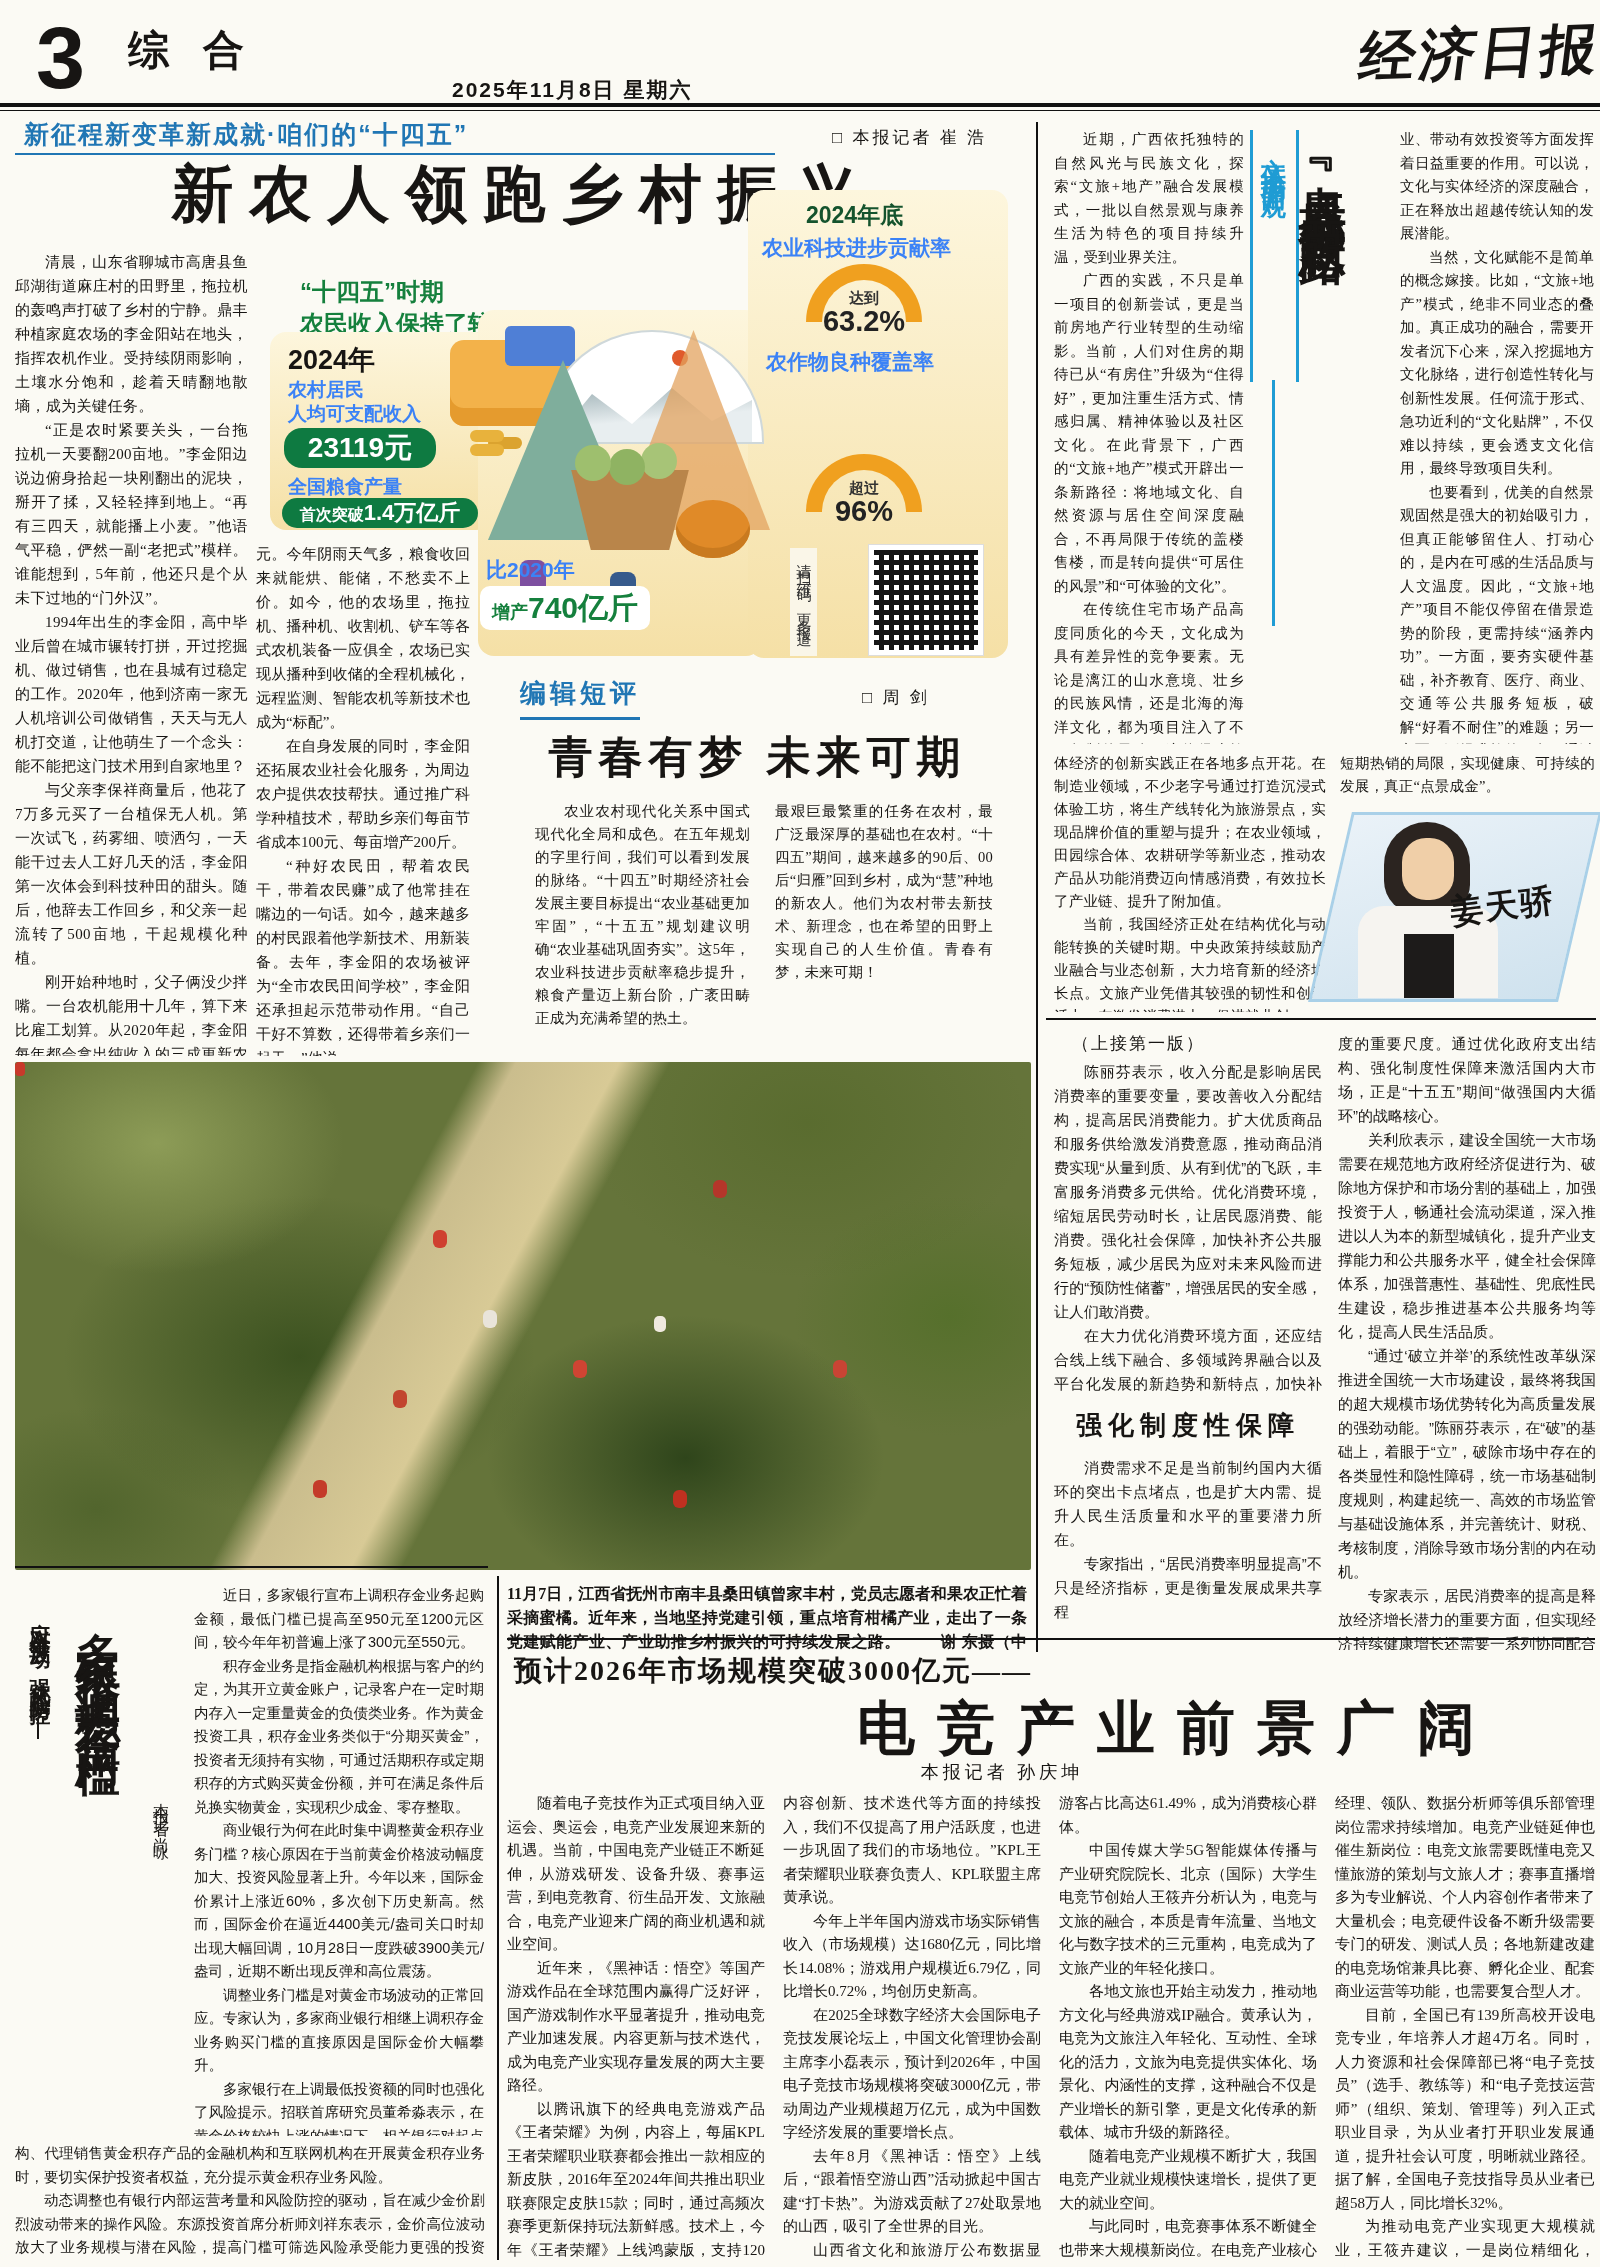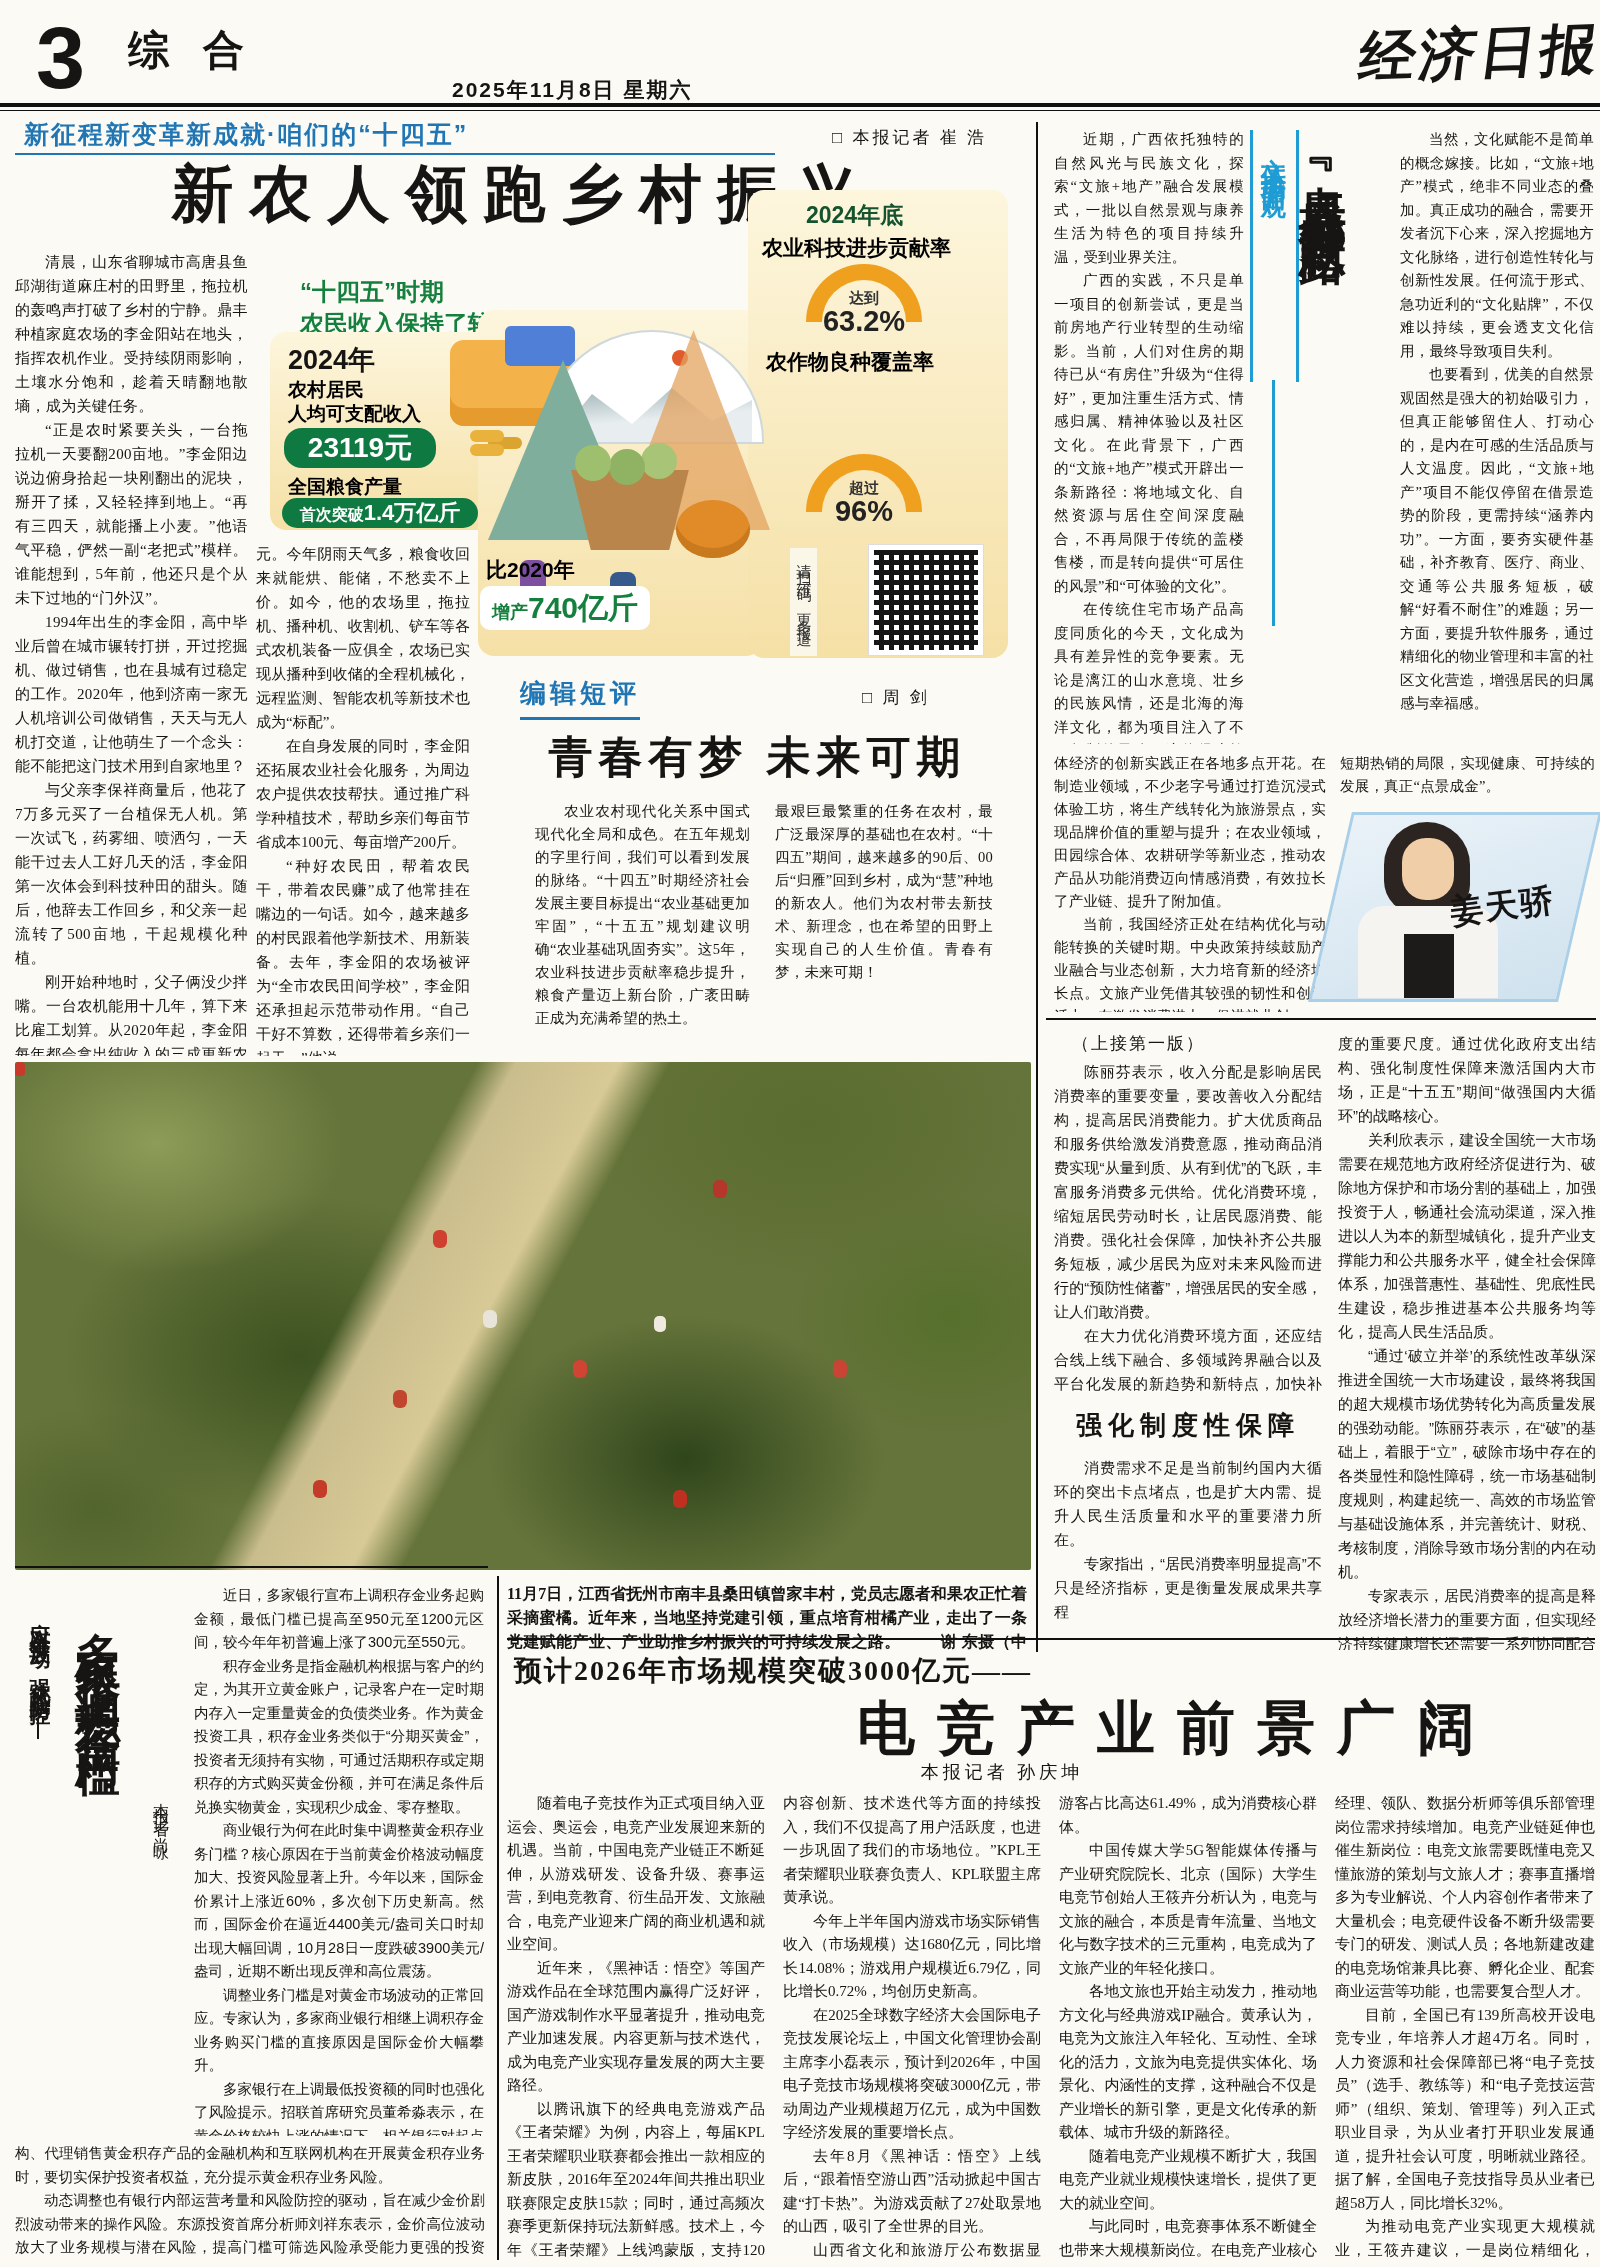--- a/index.html
+++ b/index.html
@@ -6,21 +6,21 @@
   #page{position:relative;width:1600px;height:2267px;margin:0 auto;background:#fbfaf4;color:#171513;
         font-family:"Liberation Serif","DejaVu Serif",serif;overflow:hidden}
   .abs{position:absolute}
   .sans{font-family:"Liberation Sans","DejaVu Sans",sans-serif}
   .just{text-align:justify}
   .hid{overflow:hidden}
   .para{margin:0;text-indent:2em}
   .para.cont{text-indent:0}
   .vrt{writing-mode:vertical-rl}
   .rule{background:#111}
-  .green{color:#000000}
+  .green{color:#3b82f6}
   
   .pagenum{font-size:88px;font-weight:900;line-height:1}
   .secname{font-size:41px;font-weight:900;letter-spacing:34px;line-height:1}
   .dateline{font-size:21px;font-weight:700;letter-spacing:2px}
   .masthead{font-size:56px;font-weight:900;transform:skewX(-9deg) rotate(-2deg);letter-spacing:4px}
   .kicker{font-size:25px;font-weight:800;color:#2076b4;letter-spacing:2px}
   .byline{font-size:17px;letter-spacing:3px}
   .h1main{font-size:62px;font-weight:900;letter-spacing:16px;text-align:center;line-height:1.1}
   .bodytxt{font-size:15px;line-height:24px;letter-spacing:.4px}
   .bodysm{font-size:14.5px;line-height:23px;letter-spacing:.2px}
@@ -182,20 +182,21 @@
 
   <div class="abs just kai bodysm hid" style="left:1054px;top:128px;width:190px;height:616px;line-height:23.5px">
       <p class="para">近期，广西依托独特的自然风光与民族文化，探索“文旅+地产”融合发展模式，一批以自然景观与康养生活为特色的项目持续升温，受到业界关注。</p>
       <p class="para">广西的实践，不只是单一项目的创新尝试，更是当前房地产行业转型的生动缩影。当前，人们对住房的期待已从“有房住”升级为“住得好”，更加注重生活方式、情感归属、精神体验以及社区文化。在此背景下，广西的“文旅+地产”模式开辟出一条新路径：将地域文化、自然资源与居住空间深度融合，不再局限于传统的盖楼售楼，而是转向提供“可居住的风景”和“可体验的文化”。</p>
       <p class="para">在传统住宅市场产品高度同质化的今天，文化成为具有差异性的竞争要素。无论是漓江的山水意境、壮乡的民族风情，还是北海的海洋文化，都为项目注入了不可复制的灵魂。这使得建筑不再是冰冷的物理组合，而是成为有故事、有温度、有识别力的“文化作品”，从而在激烈的市场竞争中脱颖而出。</p>
     </div>
   <div class="abs vrt vlabel sans" style="left:1250px;top:130px;height:236px">文体市场面面观</div>
   <div class="abs" style="left:1272px;top:380px;width:3px;height:246px;background:#1f9cd4"></div>
   <div class="abs vrt sans vheadline" style="left:1300px;top:142px;height:610px">『点景成金』打开新思路</div>
   <div class="abs just kai bodysm hid" style="left:1400px;top:128px;width:194px;height:616px;line-height:23.5px">
+      <p class="para cont">业、带动有效投资等方面发挥着日益重要的作用。可以说，文化与实体经济的深度融合，正在释放出超越传统认知的发展潜能。</p>
       <p class="para">当然，文化赋能不是简单的概念嫁接。比如，“文旅+地产”模式，绝非不同业态的叠加。真正成功的融合，需要开发者沉下心来，深入挖掘地方文化脉络，进行创造性转化与创新性发展。任何流于形式、急功近利的“文化贴牌”，不仅难以持续，更会透支文化信用，最终导致项目失利。</p>
       <p class="para">也要看到，优美的自然景观固然是强大的初始吸引力，但真正能够留住人、打动心的，是内在可感的生活品质与人文温度。因此，“文旅+地产”项目不能仅停留在借景造势的阶段，更需持续“涵养内功”。一方面，要夯实硬件基础，补齐教育、医疗、商业、交通等公共服务短板，破解“好看不耐住”的难题；另一方面，要提升软件服务，通过精细化的物业管理和丰富的社区文化营造，增强居民的归属感与幸福感。</p>
     </div>
   <div class="abs just kai bodysm hid" style="left:1054px;top:752px;width:272px;height:260px;line-height:23px">
       <p class="para cont">体经济的创新实践正在各地多点开花。在制造业领域，不少老字号通过打造沉浸式体验工坊，将生产线转化为旅游景点，实现品牌价值的重塑与提升；在农业领域，田园综合体、农耕研学等新业态，推动农产品从功能消费迈向情感消费，有效拉长了产业链、提升了附加值。</p>
       <p class="para">当前，我国经济正处在结构优化与动能转换的关键时期。中央政策持续鼓励产业融合与业态创新，大力培育新的经济增长点。文旅产业凭借其较强的韧性和创新活力，在激发消费潜力、促进就业创</p>
     </div>
   <div class="abs just kai bodysm hid" style="left:1340px;top:752px;width:255px;height:52px;line-height:23px">
       <p class="para cont">短期热销的局限，实现健康、可持续的发展，真正“点景成金”。</p>
     </div>

